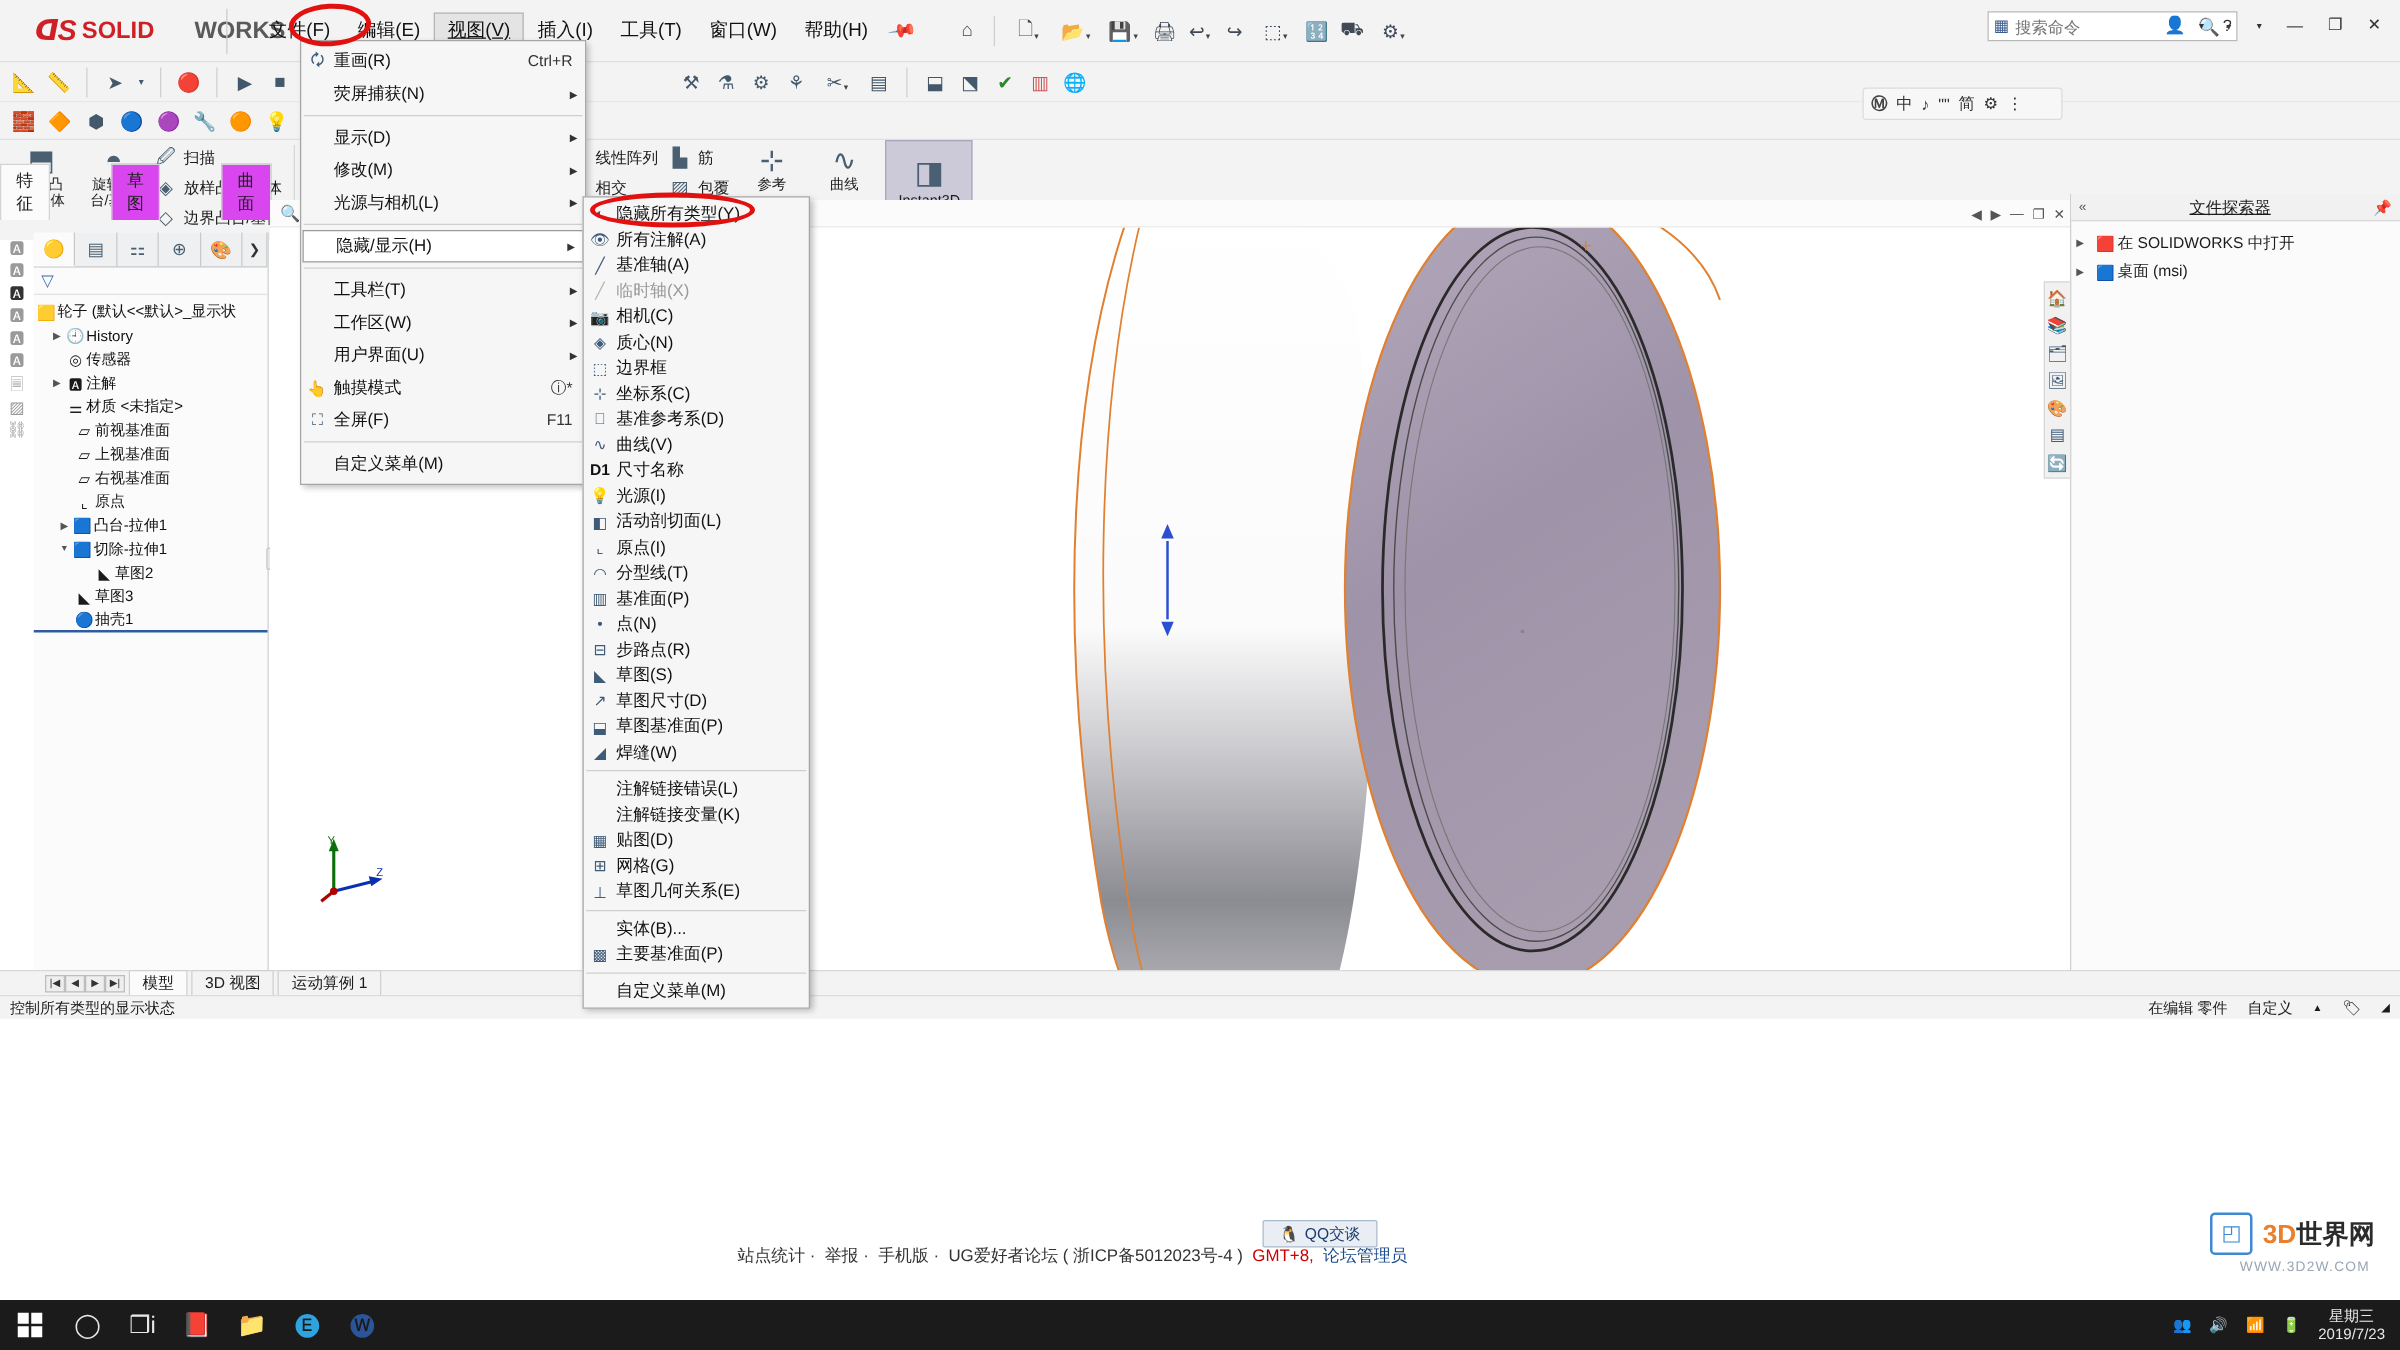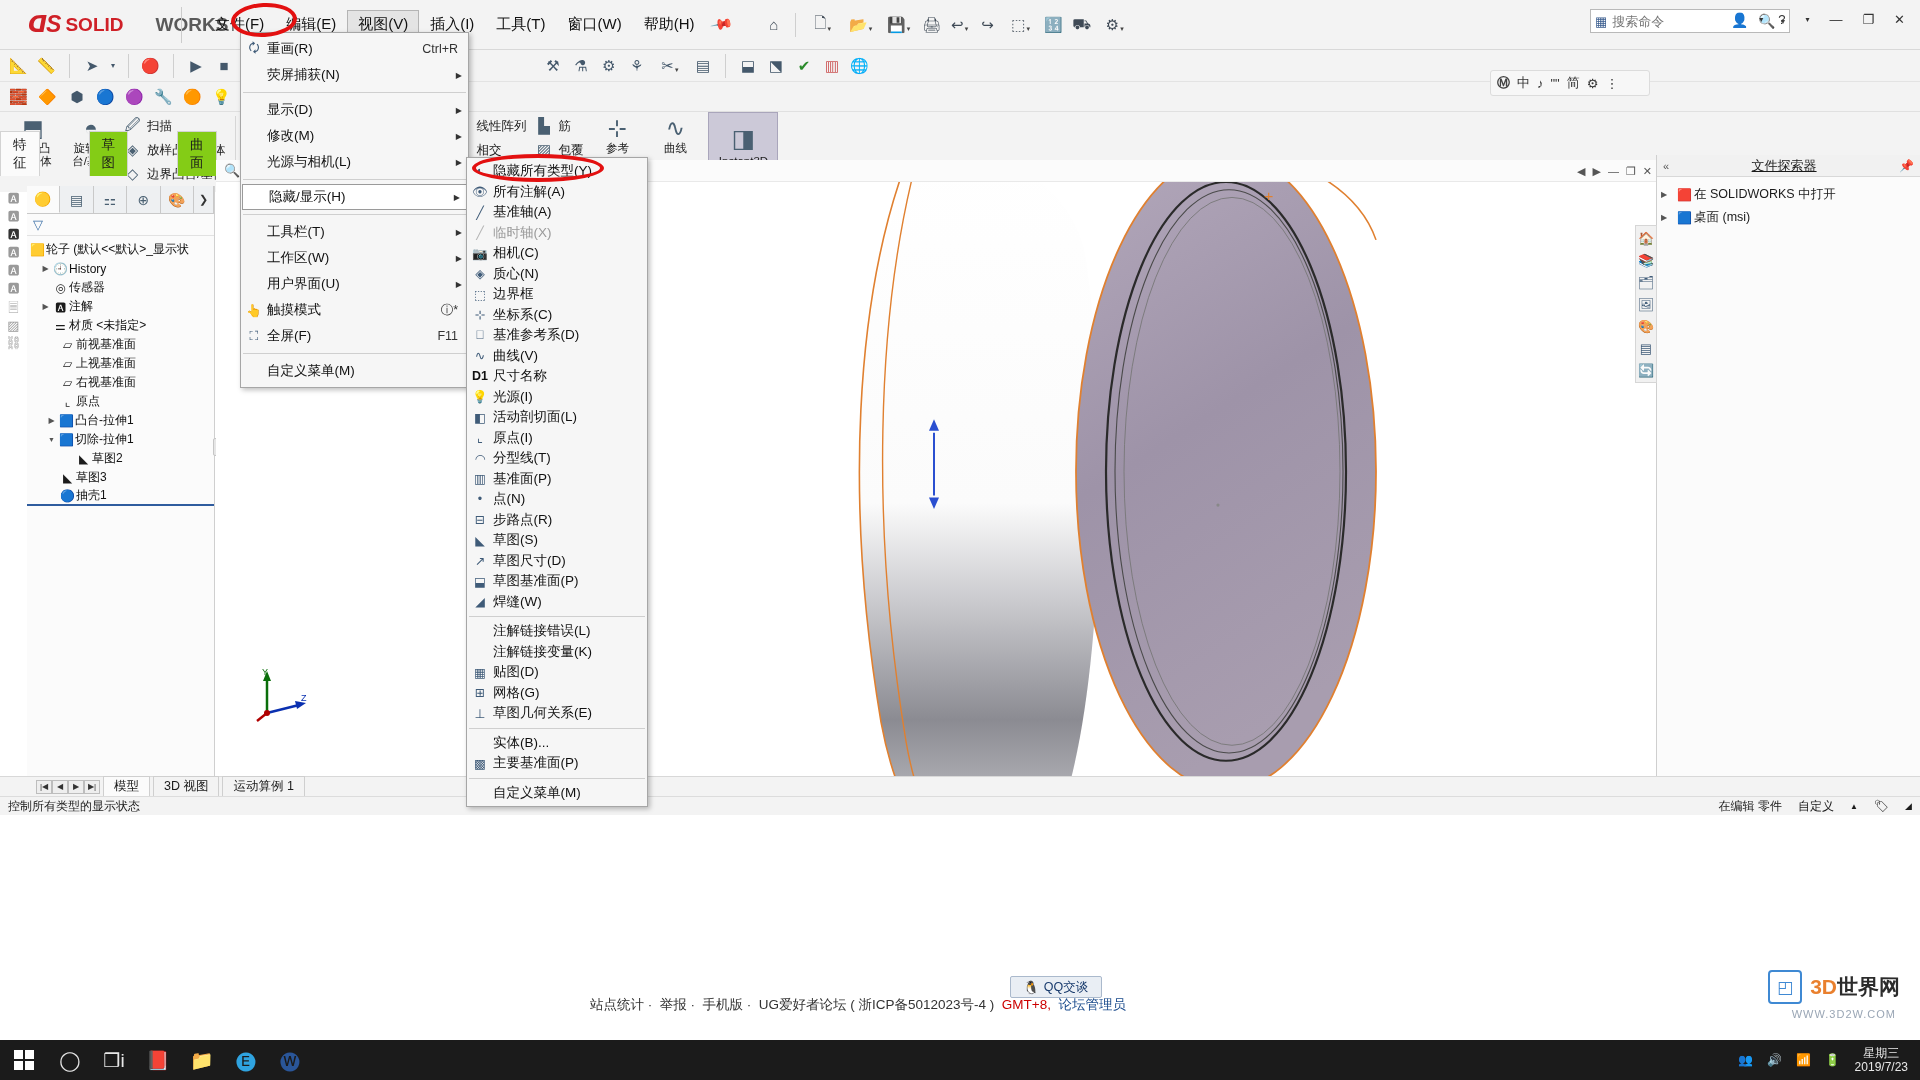--- a/index.html
+++ b/index.html
@@ -23,21 +23,21 @@
   .sw-logo .ds { color:#cf2027; font-weight:bold; font-size:23px; font-style:italic; letter-spacing:-1px;}
   .sw-logo .solid { color:#cf2027; font-weight:bold; font-size:19px; letter-spacing:0px; margin-left:5px;}
   .sw-logo .works { color:#5a5a5a; font-weight:bold; font-size:19px;margin-left:32px; }
   .logo-sep { width:1px; height:36px; background:#cccccc; margin-left:6px; }
 
   .menubar { display:flex; align-items:center; height:50px; margin-left:22px; }
   .menubar .mi {
     padding:5px 11px; font-size:15px; color:#111; cursor:default; position:relative;
     white-space:nowrap;
   }
-  .menubar .mi.active { background:#e4e4e4; border:1px solid #b4b4b4; padding:4px 10px;}
+  .menubar .mi.active { background:#e4e4e4; border:1px solid #b4b4b4; padding:4px 10px;text-decoration:underline;}
   .pin-icon { margin-left:8px; color:#3c3c3c; font-size:15px; transform:rotate(35deg); display:inline-block;}
 
   .tb-icons { display:flex; align-items:center; margin-left:28px; gap:1px; }
   .tbi {
     width:27px; height:27px; display:flex; align-items:center; justify-content:center;
     font-size:15px; color:#3f4a56; cursor:default; position:relative;
   }
   .tbi.wide { width:37px; }
   .caret { font-size:7px; color:#444; margin-left:1px; position:relative; top:4px;}
   .vsep { width:1px; height:24px; background:#cfcfcf; margin:0 7px; }
@@ -106,21 +106,21 @@
   }
   .instant3d .gly { font-size:25px; color:#4a6072; }
   .instant3d .lbl { font-size:11.5px; margin-top:2px;}
 
   
   .tabrow {
     position:absolute; left:0; top:148px; width:230px; height:28px;
     display:flex; align-items:flex-end;gap:48px;
   }
   .tabrow .tb {
-    padding:4px 12px; font-size:13.5px; background:#84cc16; border:1px solid #d3d3d3;
+    padding:4px 12px; font-size:13.5px; background:#d946ef; border:1px solid #d3d3d3;
     border-bottom:none; margin-right:1px; cursor:default;
   }
   .tabrow .tb.sel { background:#fbfbfb; }
 
   
   .leftstrip {
     position:absolute; left:0; top:186px; width:27px; height:150px;
     display:flex; flex-direction:column; align-items:center; padding-top:4px; gap:2px;
   }
   .leftstrip .si { font-size:13px; color:#9a9a9a; height:18px; }

